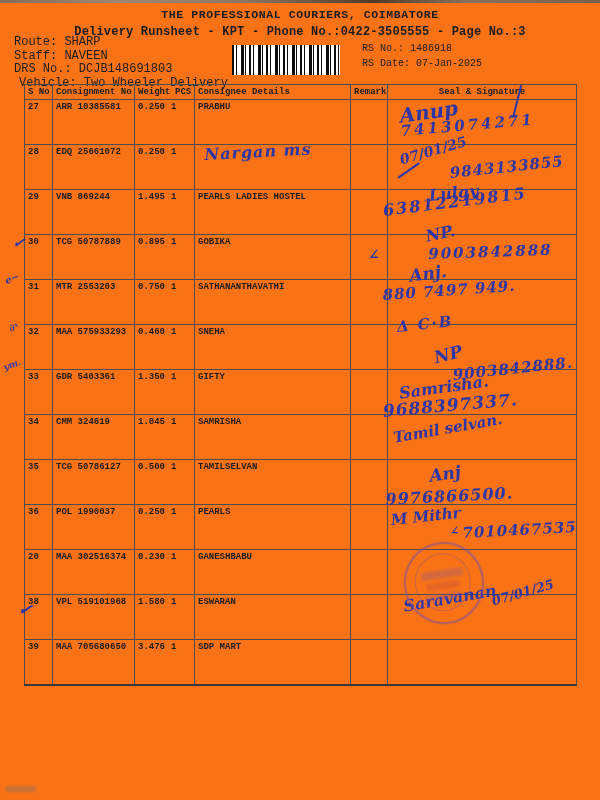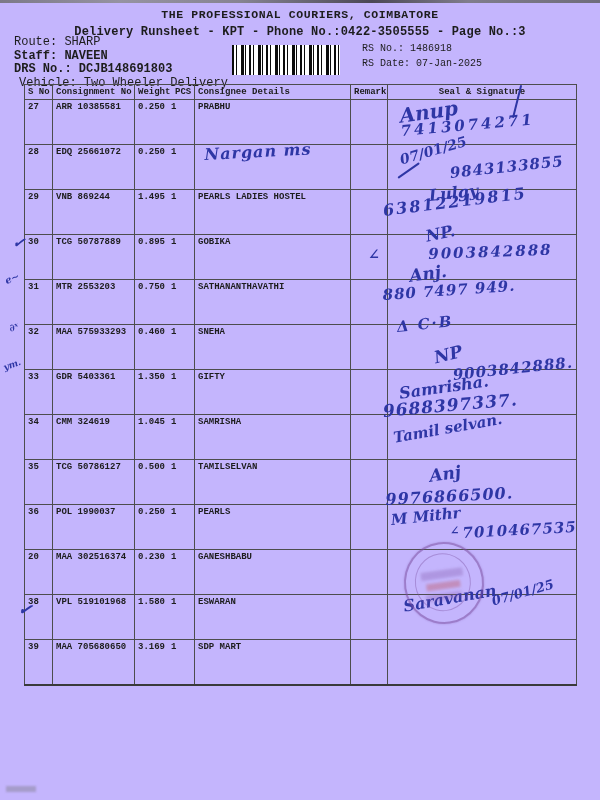--- a/index.html
+++ b/index.html
@@ -1,24 +1,24 @@
 <!DOCTYPE html>
 <html><head>
 <meta charset="utf-8">
 <style>
   html,body{margin:0;padding:0;background:#ffffff;}
-  .page{position:relative;width:600px;height:800px;background:#c4b5fd;overflow:hidden;
+  .page{position:relative;width:600px;height:800px;background:#f97316;overflow:hidden;
         font-family:"Liberation Mono","DejaVu Sans Mono",monospace;color:#1d1d1d;}
   .scan-edge-top{position:absolute;left:0;top:0;width:600px;height:3px;
         background:linear-gradient(90deg,#6a6a6a 0%,#8a8a8a 20%,#777 40%,#2c2c2c 62%,#6f6f6f 78%,#5a5a5a 100%);opacity:.8;}
   .hdr{position:absolute;left:0;top:8px;width:600px;text-align:center;}
   .title{font-size:11.5px;font-weight:700;letter-spacing:.6px;}
   .subtitle{font-size:12px;font-weight:700;margin-top:4px;letter-spacing:.2px;}
   .meta-left{position:absolute;left:14px;top:36px;font-size:12px;line-height:13.5px;}
-  .meta-left .b{font-weight:700;}
+  .meta-left .b{font-weight:400;}
   .meta-left .ind{padding-left:5px;}
   .meta-right{position:absolute;left:362px;top:41px;font-size:10px;line-height:15px;}
   .barcode{position:absolute;left:232px;top:45px;width:108px;height:30px;
         background:repeating-linear-gradient(90deg,#0b0b0b 0 2px,#fff 2px 4px,#0b0b0b 4px 5px,#fff 5px 9px,#0b0b0b 9px 12px,#fff 12px 13px,#0b0b0b 13px 14px,#fff 14px 17px);}
   table.sheet{position:absolute;left:24px;top:84px;width:552px;border-collapse:collapse;table-layout:fixed;}
   table.sheet th, table.sheet td{border:1px solid #4d4d4d;overflow:hidden;}
   table.sheet th{height:12px;font-size:9px;font-weight:600;text-align:left;padding:1px 3px;white-space:nowrap;}
   table.sheet th.th-seal{text-align:center;}
   table.sheet td{height:40px;vertical-align:top;font-size:9px;font-weight:700;padding:2px 3px;white-space:nowrap;}
   table.sheet{border-bottom:2px solid #3a3a3a;}
@@ -177,21 +177,21 @@
           <td>38</td>
           <td>VPL 519101968</td>
           <td><span class="wv">1.580</span><span class="pv">1</span></td>
           <td class="c-consignee">ESWARAN</td>
           <td></td>
           <td></td>
         </tr>
         <tr>
           <td>39</td>
           <td>MAA 705680650</td>
-          <td><span class="wv">3.169</span><span class="pv">1</span></td>
+          <td><span class="wv">3.476</span><span class="pv">1</span></td>
           <td class="c-consignee">SDP MART</td>
           <td></td>
           <td></td>
         </tr>
       </tbody>
   </table>
 
   <div class="overlay">
       <span class="ink" style="font-size: 20px; left: 398px; top: 104px; transform: rotate(-8deg); color: rgb(46, 54, 165);">Anup</span>
       <span class="ink" style="font-size: 15px; letter-spacing: 3px; left: 400px; top: 122px; transform: rotate(-5deg); color: rgb(46, 54, 165);">7413074271</span>

